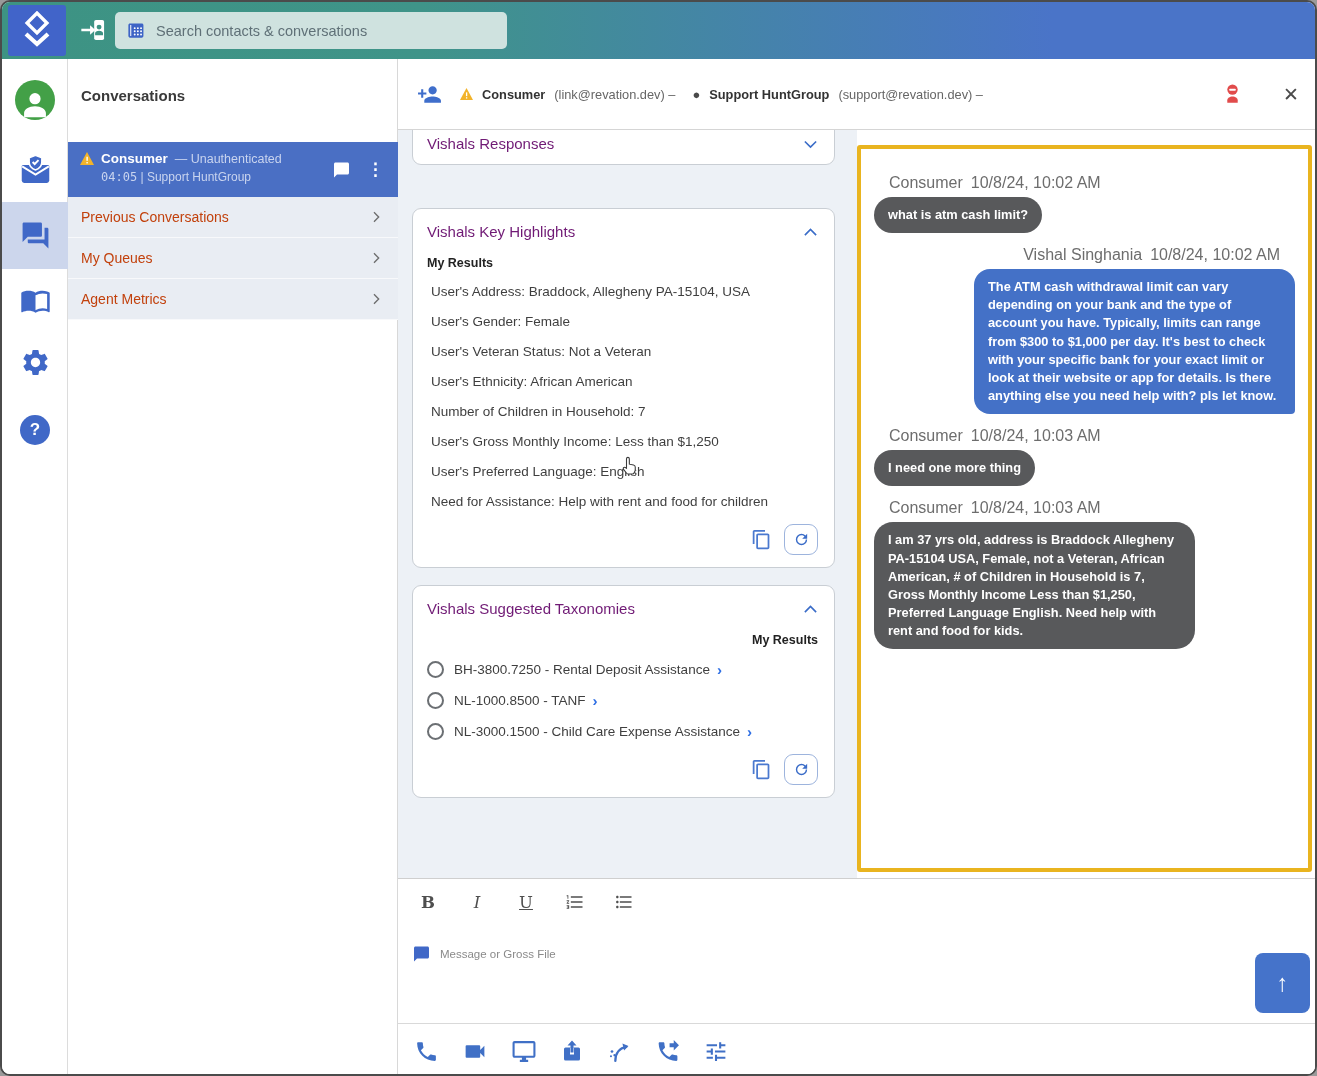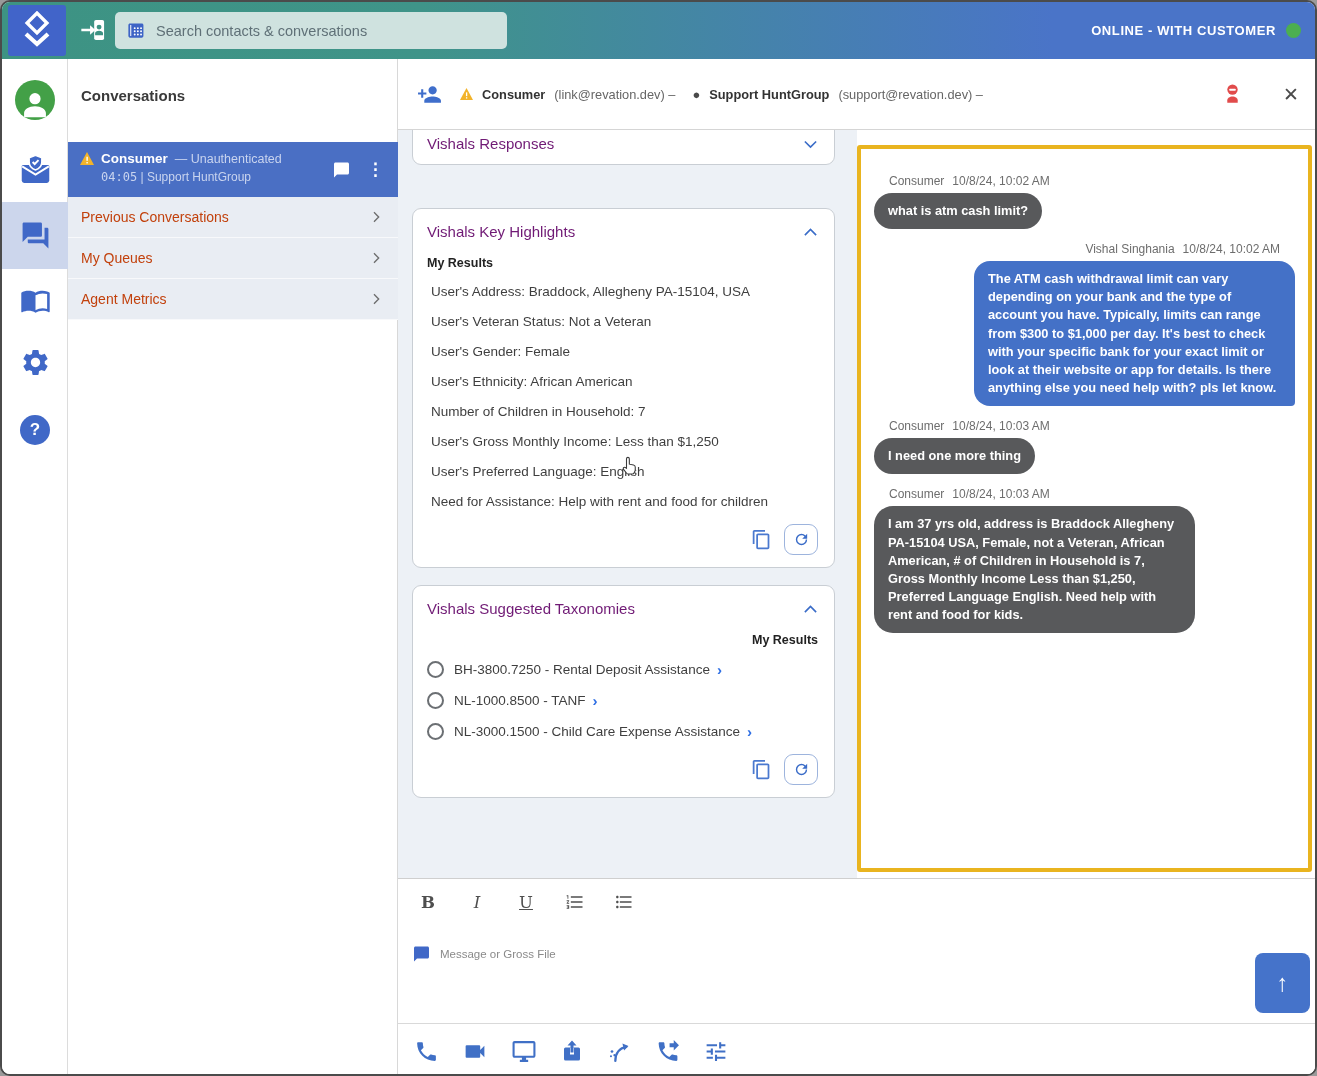--- a/index.html
+++ b/index.html
@@ -86,21 +86,21 @@
   .tax-row{ display:flex; align-items:center; margin-top:14px; cursor:pointer; }
   .radio{ width:17px; height:17px; border:2px solid #6b6f73; border-radius:50%; background:#fff; flex:0 0 auto; }
   .tax-label{ margin-left:10px; font-size:13.5px; color:#3f3f3f; }
   .tax-chevron{ margin-left:7px; color:#2f6fe4; font-size:15px; font-weight:bold; line-height:1; }
 
   
   .chatarea{ position:absolute; left:459px; top:71px; width:462px; height:748px; background:#fff; }
   .chatpanel{ position:absolute; left:0; top:15px; width:455px; height:727px; background:#fff;
     border:4px solid #e9b41f; border-radius:3px; overflow:hidden; padding-top:12px; }
   .msg{ display:flex; flex-direction:column; padding:0 13px; }
-  .msg-meta{ font-size:12px; color:#6d6d6d; margin:13px 2px 5px; }
+  .msg-meta{ font-size:16px; color:#6d6d6d; margin:13px 2px 5px; }
   .msg.left  .msg-meta{ align-self:flex-start; margin-left:15px; }
   .msg.right .msg-meta{ align-self:flex-end; margin-right:15px; }
   .msg-time{ margin-left:8px; }
   .msg-bubble{ max-width:321px; padding:9px 14px; color:#fff; font-size:12.8px; font-weight:bold; line-height:1.42; }
   .msg.left  .msg-bubble{ align-self:flex-start; background:#58595b; border-radius:19px; }
   .msg.right .msg-bubble{ align-self:flex-end; background:#4471c7; border-radius:16px 16px 4px 16px; }
 
   
   .composer{ position:absolute; left:0; top:819px; width:921px; height:200px; background:#fff;
     border-top:1px solid #cfcfcf; }
@@ -153,24 +153,20 @@
           <circle cx="11" cy="13" r="1.2"></circle>
             <circle cx="15" cy="13" r="1.2"></circle>
             <circle cx="19" cy="13" r="1.2"></circle>
           <circle cx="11" cy="17" r="1.2"></circle>
             <circle cx="15" cy="17" r="1.2"></circle>
             <circle cx="19" cy="17" r="1.2"></circle>
         </g>
       </svg>
       <input type="text" placeholder="Search contacts &amp; conversations" style="">
     </div>
-    <div class="status-wrap">
-      <span class="status-text">ONLINE - WITH CUSTOMER</span>
-      <span class="status-dot"></span>
-    </div>
   </div>
 
   <div class="rail">
     <div class="rail-item avatar">
       <div class="circle">
         <svg width="34" height="32" viewBox="0 0 24 24">
           <circle cx="12" cy="8" r="4.2" fill="#fff"></circle>
           <path d="M12 13.6c-4.6 0-8.2 2.3-8.2 5.2V22h16.4v-3.2c0-2.9-3.6-5.2-8.2-5.2z" fill="#fff"></path>
         </svg>
       </div>
@@ -304,23 +300,23 @@
                 <polyline points="3,12 12,3 21,12" fill="none" stroke="#3a6cc8" stroke-width="2.6"></polyline>
               </svg>
           </span>
         </div>
         <div class="card-sub">My Results</div>
         <div>
 
 
             <div class="kh-item">User's Address: Braddock, Allegheny PA-15104, USA</div>
 
+            <div class="kh-item">User's Gender: Female</div>
+
             <div class="kh-item">User's Veteran Status: Not a Veteran</div>
-
-            <div class="kh-item">User's Gender: Female</div>
 
             <div class="kh-item">User's Ethnicity: African American</div>
 
             <div class="kh-item">Number of Children in Household: 7</div>
 
             <div class="kh-item">User's Gross Monthly Income: Less than $1,250</div>
 
             <div class="kh-item">User's Preferred Language: English</div>
 
             <div class="kh-item">Need for Assistance: Help with rent and food for children</div>

